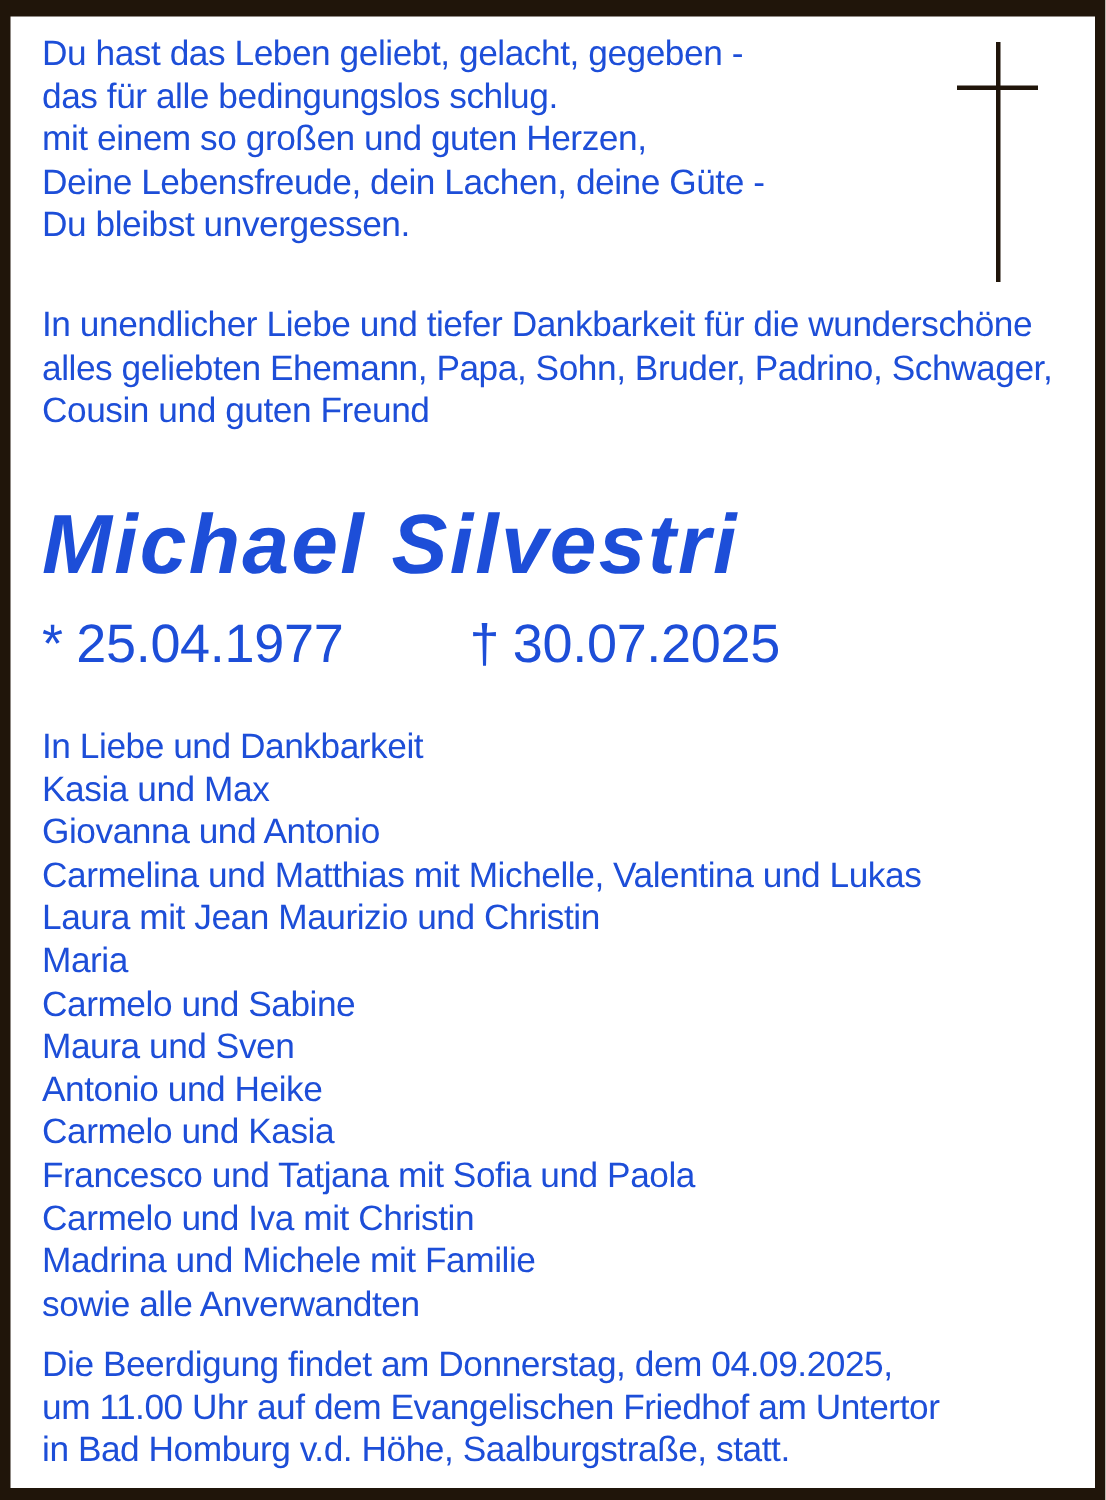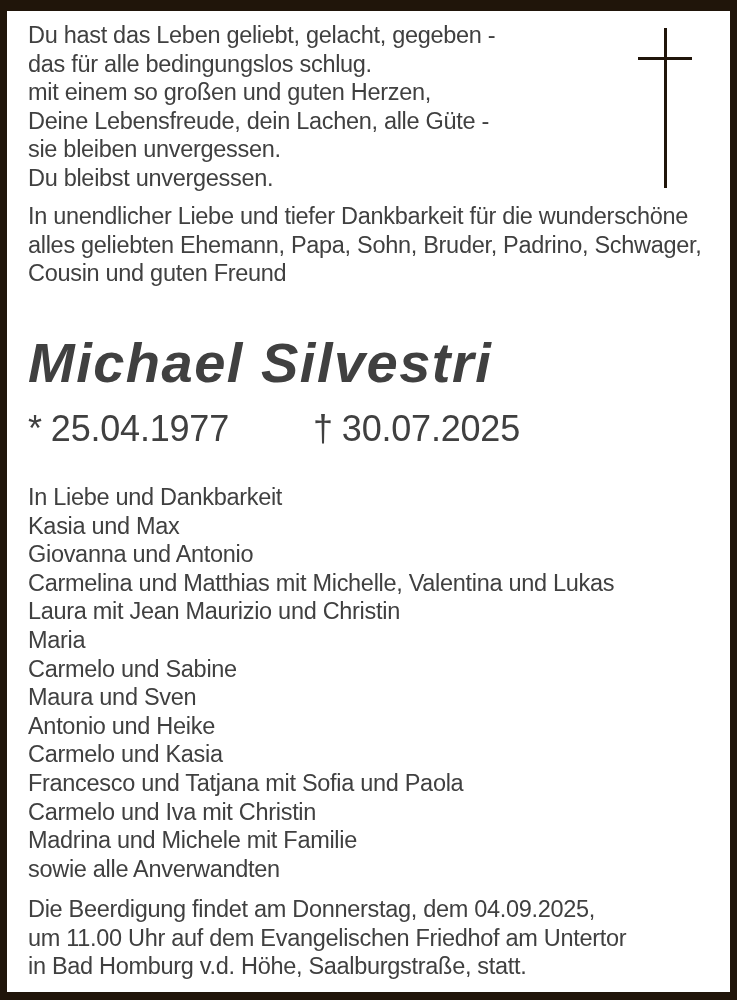--- a/index.html
+++ b/index.html
@@ -10,21 +10,21 @@
   .notice {
     position: relative;
     width: 737px;
     height: 1000px;
     box-sizing: border-box;
     background: #ffffff;
     border-style: solid;
     border-color: #20150a;
     border-width: 11px 7px 8px 7px;
     font-family: "Liberation Sans", sans-serif;
-    color: #404040;
+    color: #1d4ed8;
     overflow: hidden;
   }
   .block {
     position: absolute;
     left: 21px;
     font-size: 23.5px;
     line-height: 28.6px;
     letter-spacing: -0.3px;
     white-space: nowrap;
   }
@@ -85,22 +85,21 @@
 
   <div class="cross-icon">
     <div class="v-bar"></div>
     <div class="h-bar"></div>
   </div>
 
   <div class="block poem">
     <div>Du hast das Leben geliebt, gelacht, gegeben -</div>
     <div>das für alle bedingungslos schlug.</div>
     <div>mit einem so großen und guten Herzen,</div>
-    <div>Deine Lebensfreude, dein Lachen, alle Güte -</div>
-    <div>sie bleiben unvergessen.</div>
+    <div>Deine Lebensfreude, dein Lachen, deine Güte -</div>
     <div>Du bleibst unvergessen.</div>
   </div>
 
   <div class="block intro">
     <div>In unendlicher Liebe und tiefer Dankbarkeit für die wunderschöne</div>
     <div>alles geliebten Ehemann, Papa, Sohn, Bruder, Padrino, Schwager,</div>
     <div>Cousin und guten Freund</div>
   </div>
 
   <h1 class="deceased-name">Michael Silvestri</h1>

